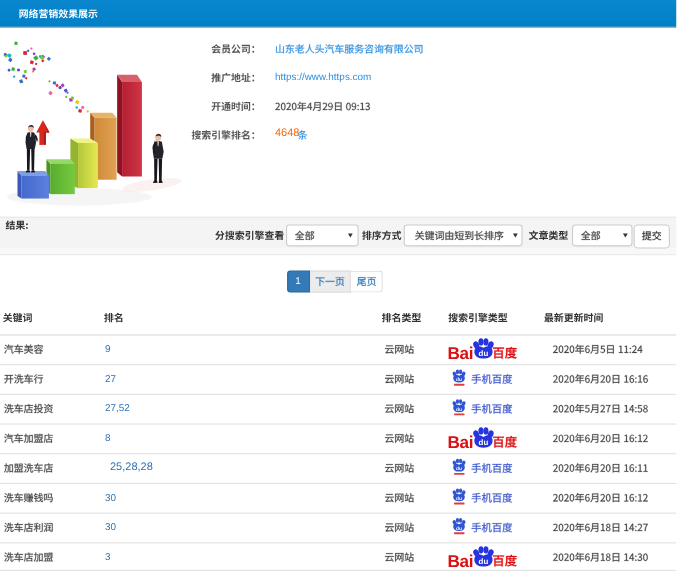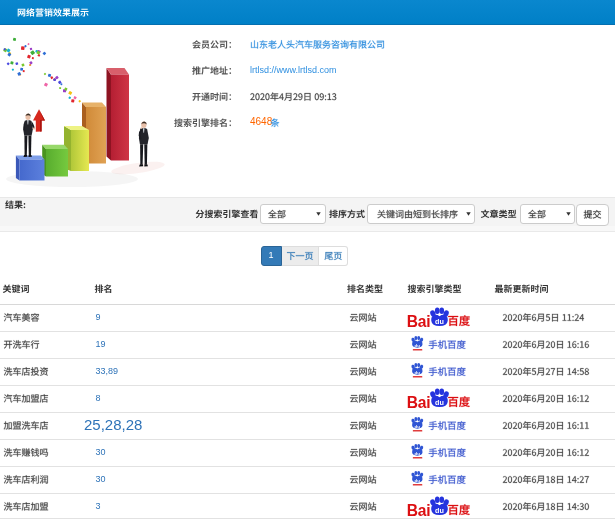--- a/index.html
+++ b/index.html
@@ -12,28 +12,28 @@
 <div class="abs" style="left:318.5px;top:246px;width:29.5px;height:20px;background:#fff;border:1px solid #ddd;border-left:none;border-radius:0 3px 3px 0"></div>
 <div class="abs" style="left:0;top:303.8px;width:615px;height:1px;background:#d8d8d8"></div>
 <div class="abs" style="left:0;top:330.8px;width:615px;height:1px;background:#e2e2e2"></div>
 <div class="abs" style="left:0;top:357.8px;width:615px;height:1px;background:#e2e2e2"></div>
 <div class="abs" style="left:0;top:384.8px;width:615px;height:1px;background:#e2e2e2"></div>
 <div class="abs" style="left:0;top:411.8px;width:615px;height:1px;background:#e2e2e2"></div>
 <div class="abs" style="left:0;top:438.8px;width:615px;height:1px;background:#e2e2e2"></div>
 <div class="abs" style="left:0;top:465.8px;width:615px;height:1px;background:#e2e2e2"></div>
 <div class="abs" style="left:0;top:492.8px;width:615px;height:1px;background:#e2e2e2"></div>
 <div class="abs" style="left:0;top:518.4px;width:615px;height:1px;background:#e2e2e2"></div>
-<div class="abs" style="left:250px;top:63.9px;font-size:9px;color:#2e8fe0;line-height:12.96px">lrtlsd://www.lrtlsd.com</div>
+<div class="abs" style="left:250px;top:63.9px;font-size:9px;color:#2e8fe0;line-height:12.96px">https://www.https.com</div>
 <div class="abs" style="left:250px;top:116.1px;font-size:10px;color:#f60;line-height:12.96px">4648</div>
 <div class="abs" style="left:260.5px;top:249.2px;width:21px;text-align:center;font-size:9px;color:#fff;line-height:12.96px">1</div>
 <div class="abs" style="left:95.5px;top:310.8px;font-size:9px;color:#2e73b8;line-height:12.96px">9</div>
-<div class="abs" style="left:95.5px;top:337.8px;font-size:9px;color:#2e73b8;line-height:12.96px">19</div>
-<div class="abs" style="left:95.5px;top:364.8px;font-size:9px;color:#2e73b8;line-height:12.96px">33,89</div>
+<div class="abs" style="left:95.5px;top:337.8px;font-size:9px;color:#2e73b8;line-height:12.96px">27</div>
+<div class="abs" style="left:95.5px;top:364.8px;font-size:9px;color:#2e73b8;line-height:12.96px">27,52</div>
 <div class="abs" style="left:95.5px;top:391.8px;font-size:9px;color:#2e73b8;line-height:12.96px">8</div>
-<div class="abs" style="left:84px;top:418.8px;font-size:15px;color:#2e73b8;line-height:12.96px">25,28,28</div>
+<div class="abs" style="left:100px;top:418.8px;font-size:10px;color:#2e73b8;line-height:12.96px">25,28,28</div>
 <div class="abs" style="left:95.5px;top:445.8px;font-size:9px;color:#2e73b8;line-height:12.96px">30</div>
 <div class="abs" style="left:95.5px;top:472.8px;font-size:9px;color:#2e73b8;line-height:12.96px">30</div>
 <div class="abs" style="left:95.5px;top:499.8px;font-size:9px;color:#2e73b8;line-height:12.96px">3</div>
 <svg class="abs" style="left:0;top:0" width="615" height="520" viewBox="0 0 615 520">
     <defs>
       <path id="g0" d="M80 -85C72 -63 62 -44 49 -29L49 -122C59 -111 70 -98 80 -85ZM19 -198L19 22L49 22L49 -20C56 -16 63 -10 67 -7C80 -22 90 -40 99 -60C104 -53 109 -46 113 -40L131 -60C125 -69 118 -80 108 -90C114 -111 118 -133 121 -156L95 -160C93 -144 91 -130 88 -116C80 -125 72 -134 64 -142L49 -127L49 -170L201 -170L201 -14C201 -10 199 -8 194 -8C189 -8 170 -7 155 -8C159 0 164 14 166 22C190 22 206 21 217 16C228 12 231 3 231 -14L231 -198ZM118 -125C128 -113 139 -100 149 -86C140 -60 128 -37 110 -21C117 -18 129 -9 134 -5C148 -20 158 -38 167 -60C173 -50 178 -41 181 -33L201 -52C196 -64 188 -77 178 -91C183 -111 187 -133 190 -156L163 -159C162 -144 160 -131 157 -118C150 -126 143 -134 136 -141Z"></path>
       <path id="g1" d="M8 -17L14 13C39 4 70 -8 98 -19L93 -45C62 -34 29 -23 8 -17ZM139 -216C129 -190 112 -165 93 -149L77 -159C73 -152 68 -144 64 -136L43 -134C57 -154 71 -177 81 -199L52 -213C43 -184 26 -154 20 -146C14 -138 10 -133 4 -132C8 -124 13 -109 14 -103C18 -105 24 -107 46 -110C38 -98 30 -89 27 -85C19 -76 13 -71 7 -70C10 -62 15 -48 16 -42C23 -46 33 -50 94 -64C93 -70 93 -79 94 -87C96 -80 99 -72 100 -67L111 -71L111 20L139 20L139 7L195 7L195 20L224 20L224 -72L232 -69C234 -77 238 -90 243 -97C223 -101 205 -108 190 -117C208 -134 224 -155 233 -180L216 -190L211 -190L157 -190C160 -196 163 -202 166 -208ZM60 -83C73 -100 87 -118 98 -136C102 -131 106 -126 108 -122C114 -127 120 -134 126 -140C131 -132 138 -125 145 -118C128 -108 109 -100 89 -96L92 -90ZM139 -19L139 -48L195 -48L195 -19ZM121 -74C138 -81 153 -89 168 -99C182 -89 198 -81 215 -74ZM194 -162C186 -152 177 -142 167 -133C157 -142 148 -152 142 -162Z"></path>
       <path id="g2" d="M88 -99L162 -99L162 -84L88 -84ZM60 -118L60 -64L192 -64L192 -118ZM20 -151L20 -99L47 -99L47 -128L204 -128L204 -99L233 -99L233 -151ZM39 -55L39 23L68 23L68 16L184 16L184 22L214 22L214 -55ZM68 -9L68 -29L184 -29L184 -9ZM156 -212L156 -195L93 -195L93 -212L64 -212L64 -195L14 -195L14 -168L64 -168L64 -156L93 -156L93 -168L156 -168L156 -156L186 -156L186 -168L236 -168L236 -195L186 -195L186 -212Z"></path>
       <path id="g3" d="M106 -194C115 -179 124 -160 127 -148L152 -160C148 -173 139 -191 130 -205ZM215 -207C210 -192 201 -172 194 -159L217 -149C224 -161 234 -179 241 -196ZM14 -90L14 -63L45 -63L45 -25C45 -14 38 -7 32 -4C37 2 43 14 45 22C50 17 58 12 103 -11C101 -18 99 -29 98 -37L72 -25L72 -63L104 -63L104 -90L72 -90L72 -115L99 -115L99 -142L32 -142C36 -146 40 -152 43 -157L103 -157L103 -185L58 -185C62 -192 64 -198 66 -204L41 -212C33 -190 20 -169 5 -155C10 -148 16 -133 18 -127L26 -135L26 -115L45 -115L45 -90ZM138 -71L206 -71L206 -52L138 -52ZM138 -96L138 -114L206 -114L206 -96ZM159 -213L159 -142L111 -142L111 22L138 22L138 -27L206 -27L206 -10C206 -7 205 -6 202 -6C198 -6 186 -6 175 -6C179 1 182 13 183 21C201 21 214 20 222 16C231 12 233 3 233 -10L233 -142L206 -142L186 -142L186 -213Z"></path>
       <path id="g4" d="M48 -204C53 -196 58 -186 61 -178L12 -178L12 -151L98 -151L79 -141C87 -131 95 -118 101 -107L78 -111C76 -102 73 -94 70 -85L53 -102L34 -89C45 -105 56 -125 63 -143L38 -151C30 -130 17 -109 4 -94C10 -90 20 -80 25 -76L32 -85C40 -77 49 -67 57 -58C45 -35 28 -17 6 -4C12 0 22 12 26 18C46 4 63 -13 76 -34C85 -23 93 -12 98 -2L122 -21C115 -33 104 -48 91 -62C96 -74 100 -87 104 -101C106 -97 108 -94 108 -90L120 -97C126 -91 134 -80 138 -74C141 -78 145 -84 148 -89C153 -73 159 -58 166 -45C152 -25 133 -10 107 2C114 7 124 18 128 24C150 13 168 -1 182 -18C194 -2 207 12 224 23C228 15 238 4 244 -1C226 -12 212 -26 199 -44C213 -71 222 -102 228 -141L240 -141L240 -169L178 -169C181 -182 184 -195 186 -208L158 -213C152 -175 144 -138 128 -112C122 -124 112 -139 103 -151L131 -151L131 -178L73 -178L90 -184C87 -192 80 -204 74 -213ZM170 -141L199 -141C196 -116 190 -93 182 -74C175 -90 169 -107 165 -125Z"></path>

